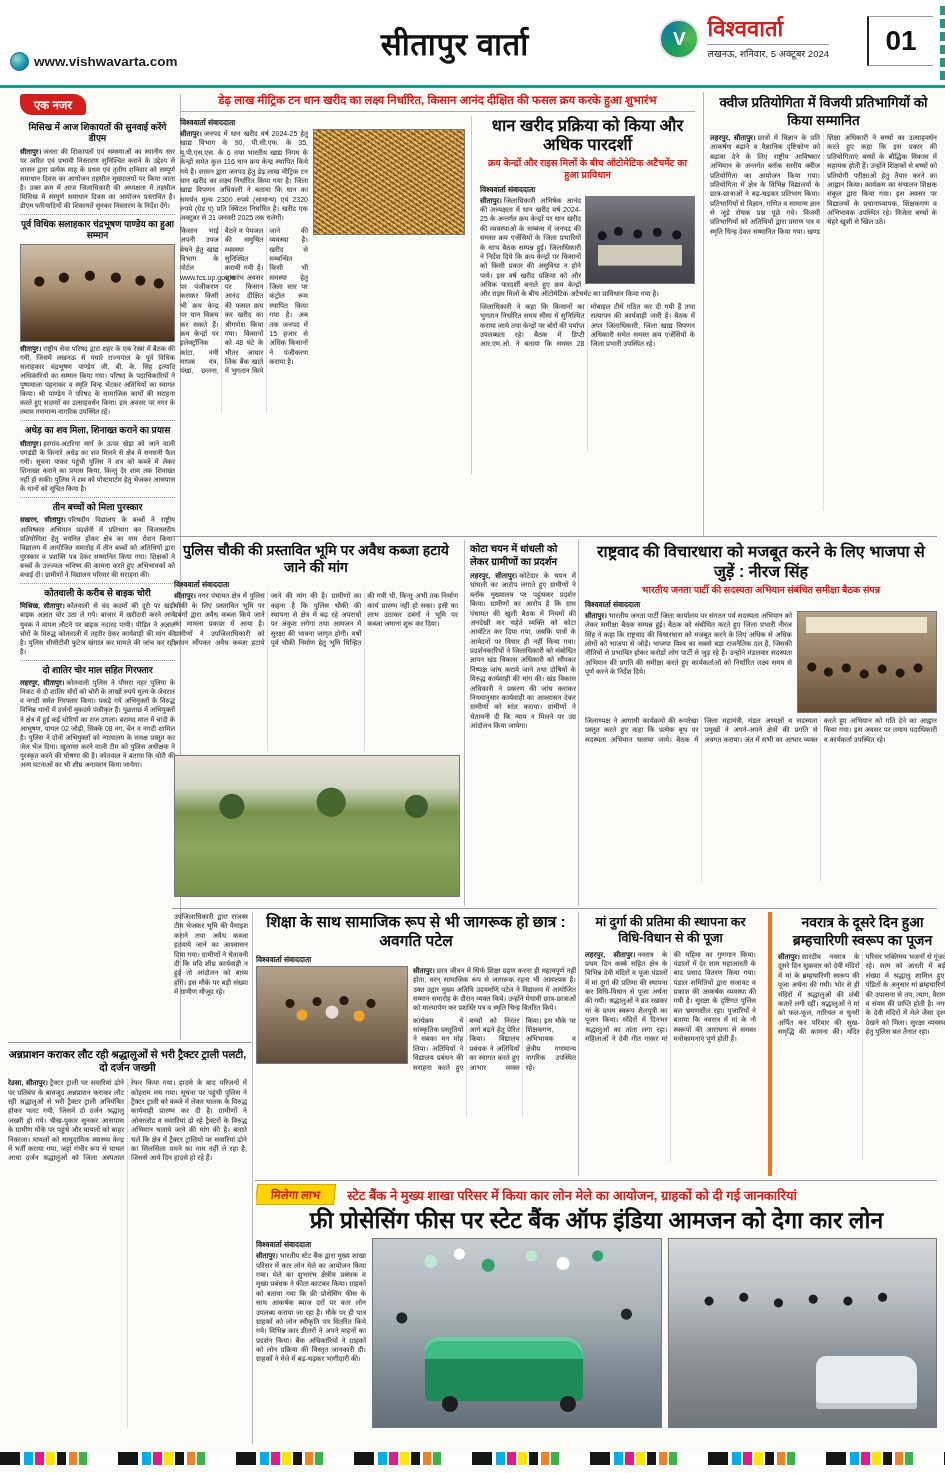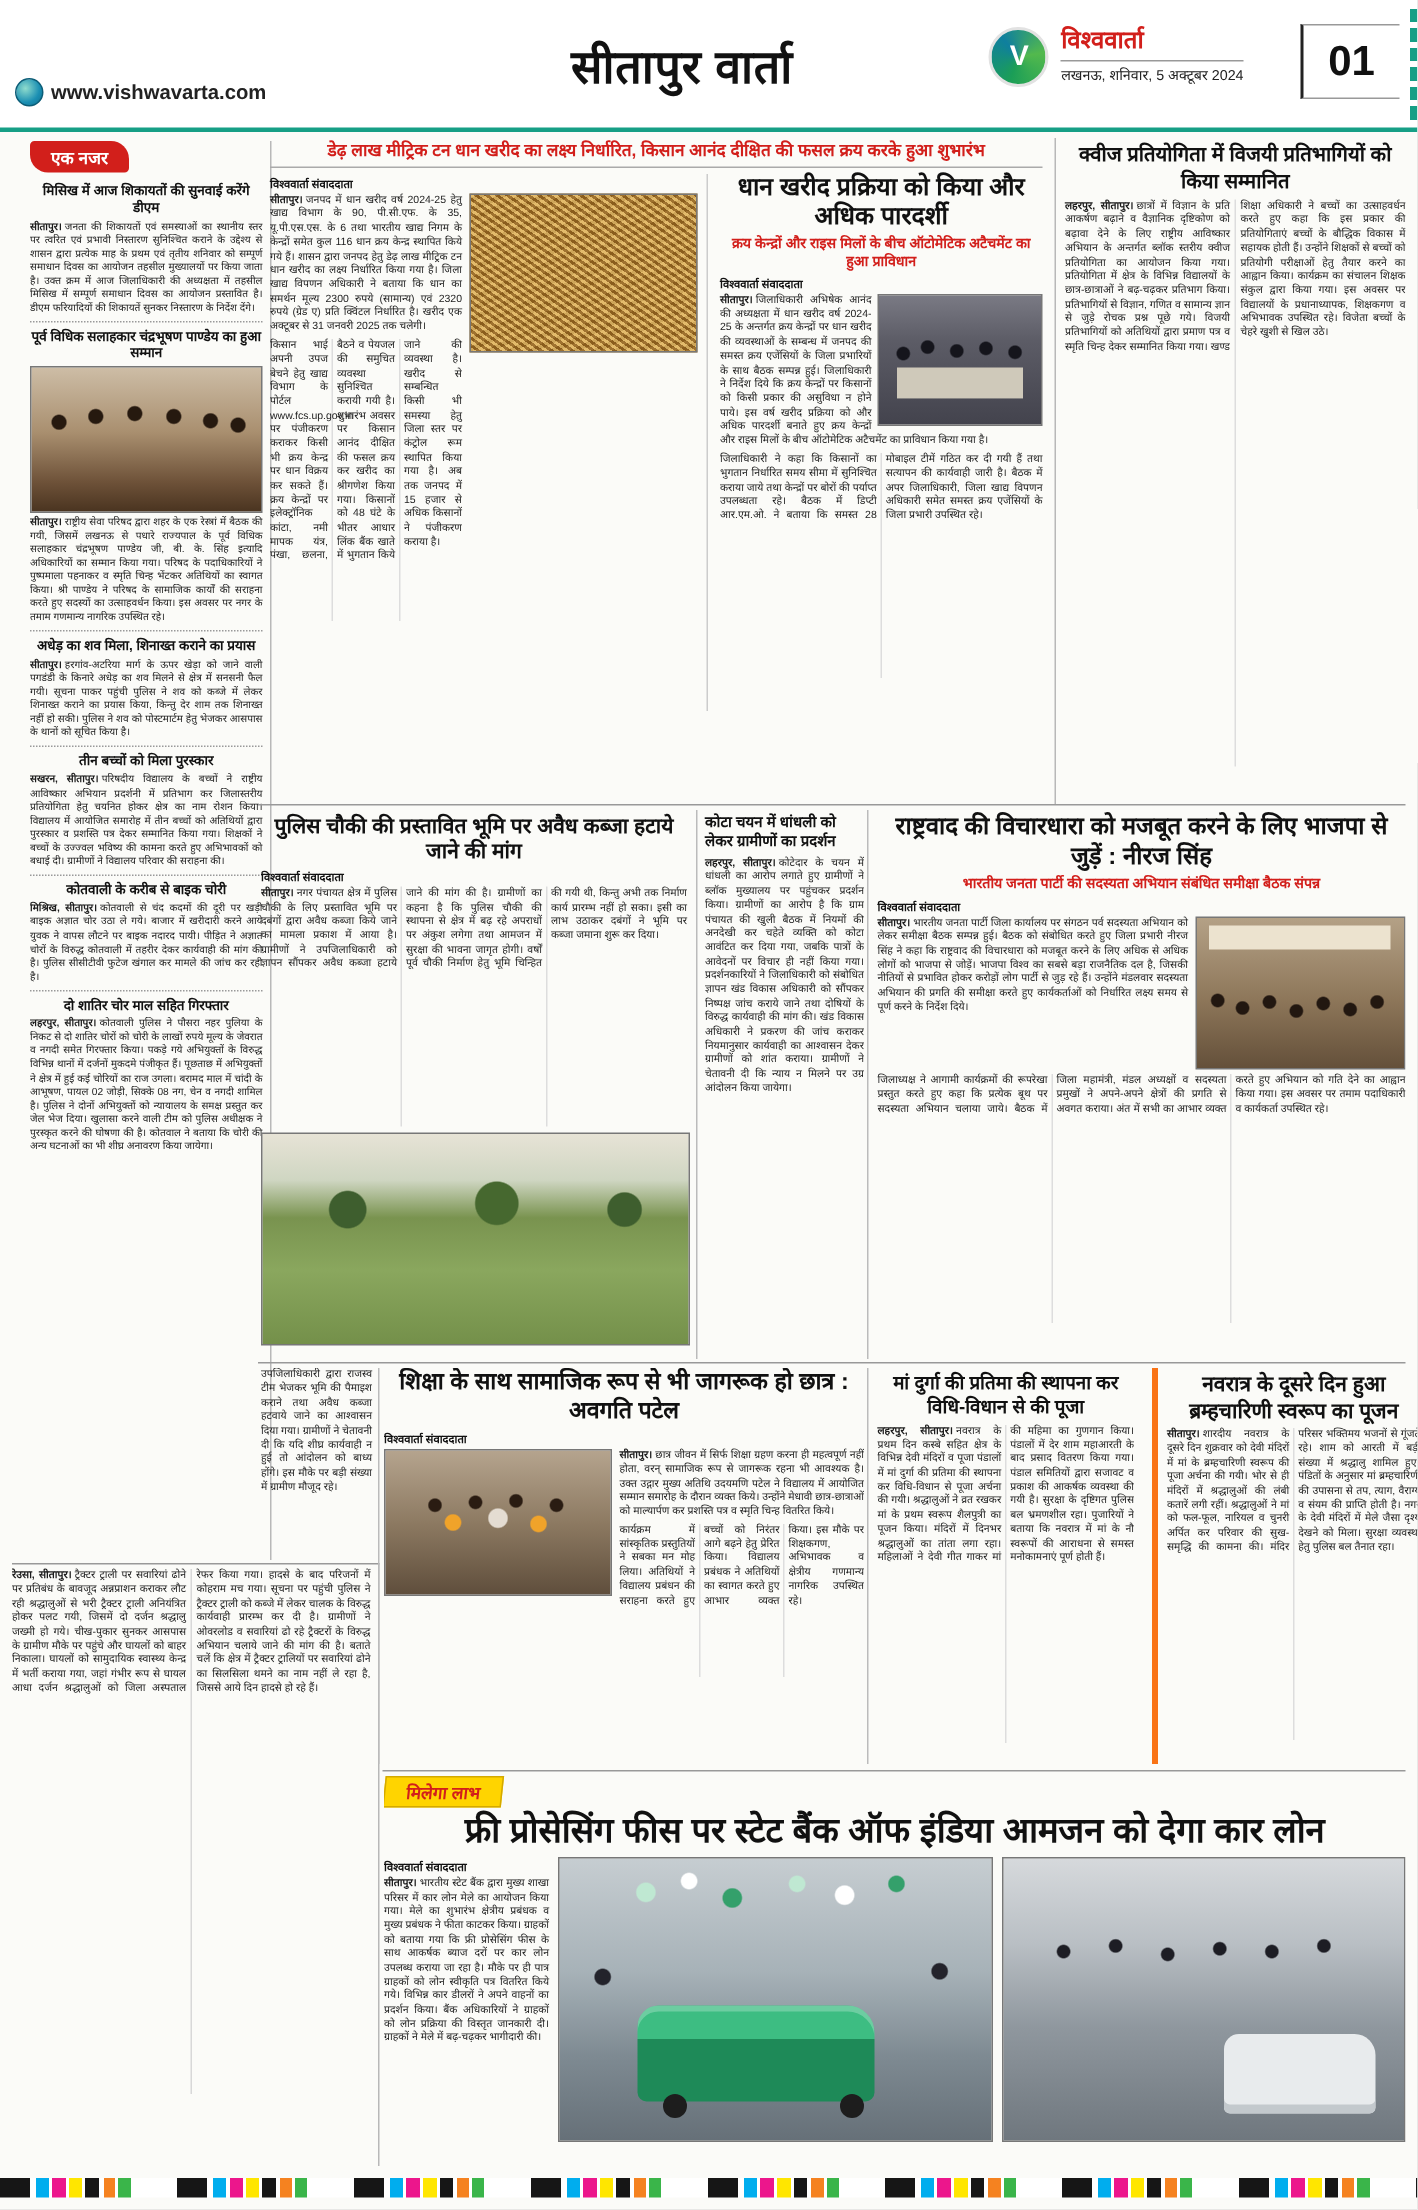--- a/index.html
+++ b/index.html
@@ -19,21 +19,21 @@
   .site{position:absolute;left:10px;top:52px;display:flex;align-items:center;gap:5px;}
   .globe{width:17px;height:17px;border-radius:50%;display:inline-block;
          background:radial-gradient(circle at 35% 35%,#8fdccd,#1b8fb3 60%,#0f6e8c);border:1px solid #0c5d77;}
   .site-url{font-size:13.5px;font-weight:700;color:#222;}
   .ptitle{position:absolute;left:50%;top:22px;transform:translateX(-62%);
           font-size:31px;font-weight:700;color:var(--headline-black);letter-spacing:.5px;}
   .masthead{position:absolute;right:116px;top:18px;display:flex;gap:8px;align-items:center;}
   .vlogo{width:36px;height:36px;border-radius:50%;color:#fff;font-weight:800;font-size:19px;
          display:flex;align-items:center;justify-content:center;border:2px solid #e2e2e2;
          background:conic-gradient(from 200deg,#1b9e57,#0f7f9e,#53b94d,#1b9e57);}
-  .brand{font-size:16px;font-weight:800;color:var(--brand-red);line-height:1;}
+  .brand{font-size:22px;font-weight:800;color:var(--brand-red);line-height:1;}
   .edition{font-size:9.5px;color:#222;margin-top:4px;border-top:1px solid #999;padding-top:2px;}
   .pagenum-box{position:absolute;right:12px;top:16px;width:64px;height:48px;border-left:2px solid #222;
          border-top:1px solid #999;border-bottom:1px solid #999;display:flex;align-items:center;
          justify-content:center;font-size:28px;font-weight:700;color:#111;}
   .edgebars{position:absolute;right:0;top:6px;width:5px;height:74px;
          background:repeating-linear-gradient(180deg,var(--accent-green) 0 9px,transparent 9px 13px);}
 
   
   .bt{font-size:7px;line-height:1.34;text-align:justify;color:#1c1c1c;}
   .bt b{margin-right:2px;}
@@ -250,20 +250,21 @@
       <div class="bt"><b>मिश्रिख, सीतापुर।</b><span>कोतवाली से चंद कदमों की दूरी पर खड़ी बाइक अज्ञात चोर उठा ले गये। बाजार में खरीदारी करने आये युवक ने वापस लौटने पर बाइक नदारद पायी। पीड़ित ने अज्ञात चोरों के विरुद्ध कोतवाली में तहरीर देकर कार्यवाही की मांग की है। पुलिस सीसीटीवी फुटेज खंगाल कर मामले की जांच कर रही है।</span></div>
     </div>
 
     <div class="brief">
       <h4>दो शातिर चोर माल सहित गिरफ्तार</h4>
       <div class="bt"><b>लहरपुर, सीतापुर।</b><span>कोतवाली पुलिस ने पौसरा नहर पुलिया के निकट से दो शातिर चोरों को चोरी के लाखों रुपये मूल्य के जेवरात व नगदी समेत गिरफ्तार किया। पकड़े गये अभियुक्तों के विरुद्ध विभिन्न थानों में दर्जनों मुकदमे पंजीकृत हैं। पूछताछ में अभियुक्तों ने क्षेत्र में हुई कई चोरियों का राज उगला। बरामद माल में चांदी के आभूषण, पायल 02 जोड़ी, सिक्के 08 नग, चेन व नगदी शामिल है। पुलिस ने दोनों अभियुक्तों को न्यायालय के समक्ष प्रस्तुत कर जेल भेज दिया। खुलासा करने वाली टीम को पुलिस अधीक्षक ने पुरस्कृत करने की घोषणा की है। कोतवाल ने बताया कि चोरी की अन्य घटनाओं का भी शीघ्र अनावरण किया जायेगा।</span></div>
     </div>
   </aside>
 
   <section class="abs annap">
+    <h3>अन्नप्राशन कराकर लौट रही श्रद्धालुओं से भरी ट्रैक्टर ट्राली पलटी, दो दर्जन जख्मी</h3>
     <div class="bt"><b>रेउसा, सीतापुर।</b><span>ट्रैक्टर ट्राली पर सवारियां ढोने पर प्रतिबंध के बावजूद अन्नप्राशन कराकर लौट रही श्रद्धालुओं से भरी ट्रैक्टर ट्राली अनियंत्रित होकर पलट गयी, जिसमें दो दर्जन श्रद्धालु जख्मी हो गये। चीख-पुकार सुनकर आसपास के ग्रामीण मौके पर पहुंचे और घायलों को बाहर निकाला। घायलों को सामुदायिक स्वास्थ्य केन्द्र में भर्ती कराया गया, जहां गंभीर रूप से घायल आधा दर्जन श्रद्धालुओं को जिला अस्पताल रेफर किया गया। हादसे के बाद परिजनों में कोहराम मच गया। सूचना पर पहुंची पुलिस ने ट्रैक्टर ट्राली को कब्जे में लेकर चालक के विरुद्ध कार्यवाही प्रारम्भ कर दी है। ग्रामीणों ने ओवरलोड व सवारियां ढो रहे ट्रैक्टरों के विरुद्ध अभियान चलाये जाने की मांग की है। बताते चलें कि क्षेत्र में ट्रैक्टर ट्रालियों पर सवारियां ढोने का सिलसिला थमने का नाम नहीं ले रहा है, जिससे आये दिन हादसे हो रहे हैं।</span></div>
   </section>
 
   <section class="abs lead">
     <div class="subhead">डेढ़ लाख मीट्रिक टन धान खरीद का लक्ष्य निर्धारित, किसान आनंद दीक्षित की फसल क्रय करके हुआ शुभारंभ</div>
     <div class="lead-row">
       <div class="lead-left">
         <div class="byline">विश्ववार्ता संवाददाता</div>
         <div class="ph ph-grain"></div>
         <div class="bt"><b>सीतापुर।</b><span>जनपद में धान खरीद वर्ष 2024-25 हेतु खाद्य विभाग के 90, पी.सी.एफ. के 35, यू.पी.एस.एस. के 6 तथा भारतीय खाद्य निगम के केन्द्रों समेत कुल 116 धान क्रय केन्द्र स्थापित किये गये हैं। शासन द्वारा जनपद हेतु डेढ़ लाख मीट्रिक टन धान खरीद का लक्ष्य निर्धारित किया गया है। जिला खाद्य विपणन अधिकारी ने बताया कि धान का समर्थन मूल्य 2300 रुपये (सामान्य) एवं 2320 रुपये (ग्रेड ए) प्रति क्विंटल निर्धारित है। खरीद एक अक्टूबर से 31 जनवरी 2025 तक चलेगी।</span></div>
@@ -332,20 +333,21 @@
   </section>
 
   <section class="abs nav9">
     <h3>नवरात्र के दूसरे दिन हुआ ब्रम्हचारिणी स्वरूप का पूजन</h3>
     <div class="bt"><b>सीतापुर।</b><span>शारदीय नवरात्र के दूसरे दिन शुक्रवार को देवी मंदिरों में मां के ब्रम्हचारिणी स्वरूप की पूजा अर्चना की गयी। भोर से ही मंदिरों में श्रद्धालुओं की लंबी कतारें लगी रहीं। श्रद्धालुओं ने मां को फल-फूल, नारियल व चुनरी अर्पित कर परिवार की सुख-समृद्धि की कामना की। मंदिर परिसर भक्तिमय भजनों से गूंजते रहे। शाम को आरती में बड़ी संख्या में श्रद्धालु शामिल हुए। पंडितों के अनुसार मां ब्रम्हचारिणी की उपासना से तप, त्याग, वैराग्य व संयम की प्राप्ति होती है। नगर के देवी मंदिरों में मेले जैसा दृश्य देखने को मिला। सुरक्षा व्यवस्था हेतु पुलिस बल तैनात रहा।</span></div>
   </section>
 
   <section class="abs carloan">
     <div class="kickrow">
       <span class="kicker">मिलेगा लाभ</span>
+      <span class="strip">स्टेट बैंक ने मुख्य शाखा परिसर में किया कार लोन मेले का आयोजन, ग्राहकों को दी गई जानकारियां</span>
     </div>
     <h1>फ्री प्रोसेसिंग फीस पर स्टेट बैंक ऑफ इंडिया आमजन को देगा कार लोन</h1>
     <div class="car-row">
       <div class="car-text">
         <div class="byline">विश्ववार्ता संवाददाता</div>
         <div class="bt"><b>सीतापुर।</b><span>भारतीय स्टेट बैंक द्वारा मुख्य शाखा परिसर में कार लोन मेले का आयोजन किया गया। मेले का शुभारंभ क्षेत्रीय प्रबंधक व मुख्य प्रबंधक ने फीता काटकर किया। ग्राहकों को बताया गया कि फ्री प्रोसेसिंग फीस के साथ आकर्षक ब्याज दरों पर कार लोन उपलब्ध कराया जा रहा है। मौके पर ही पात्र ग्राहकों को लोन स्वीकृति पत्र वितरित किये गये। विभिन्न कार डीलरों ने अपने वाहनों का प्रदर्शन किया। बैंक अधिकारियों ने ग्राहकों को लोन प्रक्रिया की विस्तृत जानकारी दी। ग्राहकों ने मेले में बढ़-चढ़कर भागीदारी की।</span></div>
       </div>
       <div class="ph ph-car1"></div>
       <div class="ph ph-car2"></div>
     </div>

